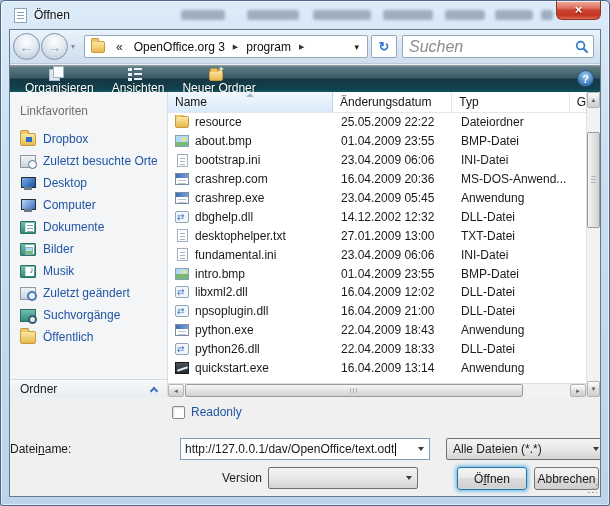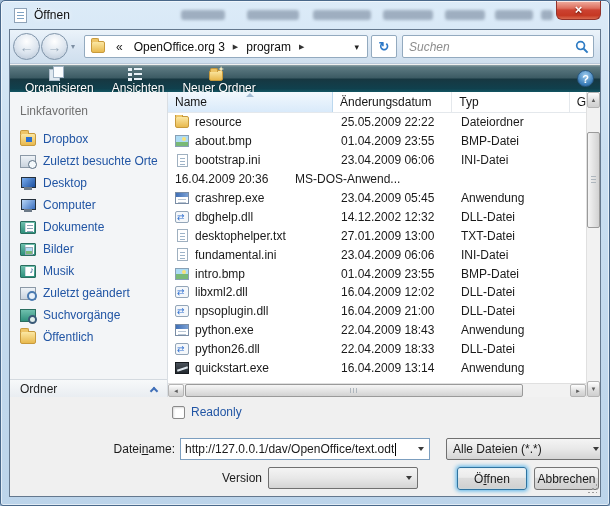--- a/index.html
+++ b/index.html
@@ -40,21 +40,21 @@
   .crumb-overflow{padding:0 5px;color:#222;}
   .crumbs{display:flex;align-items:center;}
   .crumb{padding:0 6px;color:#0c0c0c;white-space:nowrap;}
   .crumb-sep{font-size:7px;color:#333;padding:0 2px;}
   .addr-caret{margin-left:auto;padding:0 6px;font-size:9px;color:#222;}
   .refresh-btn{position:absolute;left:361px;top:5px;width:26px;height:23px;background:#fff;border:1px solid #93aabf;
           border-radius:2px;text-align:center;}
   .refresh-btn span{color:#2e79c7;font-size:13px;line-height:21px;font-weight:bold;}
   .searchbox{position:absolute;left:392px;top:5px;right:6px;height:23px;background:#fff;border:1px solid #93aabf;border-radius:2px;}
   .search-input{position:absolute;left:4px;top:1px;right:22px;bottom:1px;border:none;outline:none;background:transparent;
-          font-family:"Liberation Sans",sans-serif;font-size:12px;}
+          font-family:"Liberation Sans",sans-serif;font-size:16px;}
   .search-input::placeholder{color:#8d8d8d;font-style:italic;}
   .search-ico{position:absolute;right:4px;top:4px;width:14px;height:14px;}
 
   
   .toolbar{position:absolute;left:0;top:35px;right:0;height:27px;display:flex;align-items:center;padding:0 6px;
           background:linear-gradient(180deg,#93a6ab 0%,#5d7a82 8%,#3b5a63 48%,#173741 52%,#10404d 88%,#135663 100%);}
   .tb-left{display:flex;align-items:center;height:100%;}
   .tb-btn{display:flex;align-items:center;color:#fff;padding:0 9px;height:23px;border-radius:3px;flex-direction:column;}
   .tb-label{text-shadow:0 1px 2px rgba(0,0,0,.65);white-space:nowrap;}
   .tb-caret{font-size:8px;margin-left:7px;padding-top:1px;}
@@ -163,21 +163,21 @@
           border:1px solid #9a9a9a;border-radius:2px;}
   .sb-hthumb::after{content:"";position:absolute;top:3px;bottom:3px;left:50%;margin-left:-4px;width:7px;
           background:repeating-linear-gradient(90deg,#aeb6bd 0 1px,transparent 1px 3px);}
 
   
   .dlg-footer{position:absolute;left:0;right:0;top:367px;bottom:0;background:#f0f0f0;}
   .readonly-row{position:absolute;left:162px;top:8px;display:flex;align-items:center;}
   .checkbox{width:13px;height:13px;background:#fff;border:1px solid #8a8a8a;border-radius:2px;
           box-shadow:inset 1px 1px 2px rgba(0,0,0,.15);}
   .readonly-label{margin-left:6px;color:#2155a4;}
-  .fn-label{position:absolute;left:0;width:165px;top:45px;text-align:right;}
+  .fn-label{position:absolute;left:0;width:165px;top:45px;}
   .mnemonic{text-decoration:underline;}
   .fn-combo{position:absolute;left:170px;top:41px;width:250px;height:22px;background:#fff;border:1px solid #7c9ebf;
           display:flex;align-items:center;}
   .fn-text{padding-left:4px;white-space:nowrap;overflow:hidden;}
   .caret-line{width:1px;height:13px;background:#000;margin-left:1px;flex:0 0 auto;}
   .combo-btn{margin-left:auto;width:17px;align-self:stretch;display:flex;align-items:center;justify-content:center;flex:0 0 auto;}
   .tri{width:0;height:0;border-left:3.5px solid transparent;border-right:3.5px solid transparent;border-top:4px solid #3a3a3a;}
   .gray-combo{border:1px solid #707070;border-radius:2px;display:flex;align-items:center;
           background:linear-gradient(180deg,#f4f4f4,#e8e8e8 50%,#d4d4d4);}
   .ft-combo{position:absolute;left:430px;top:41px;width:159px;height:22px;margin-left:6px;}
@@ -357,20 +357,24 @@
               </div>
               <div class="frow">
                 <span class="cell c-name">
                   <span class="fico fico-text"></span>
                   <span class="fname">bootstrap.ini</span>
                 </span>
                 <span class="cell c-date">23.04.2009 06:06</span>
                 <span class="cell c-type">INI-Datei</span>
               </div>
               <div class="frow">
+                <span class="cell c-name">
+                  <span class="fico fico-app"></span>
+                  <span class="fname">crashrep.com</span>
+                </span>
                 <span class="cell c-date">16.04.2009 20:36</span>
                 <span class="cell c-type">MS-DOS-Anwend...</span>
               </div>
               <div class="frow">
                 <span class="cell c-name">
                   <span class="fico fico-app"></span>
                   <span class="fname">crashrep.exe</span>
                 </span>
                 <span class="cell c-date">23.04.2009 05:45</span>
                 <span class="cell c-type">Anwendung</span>

